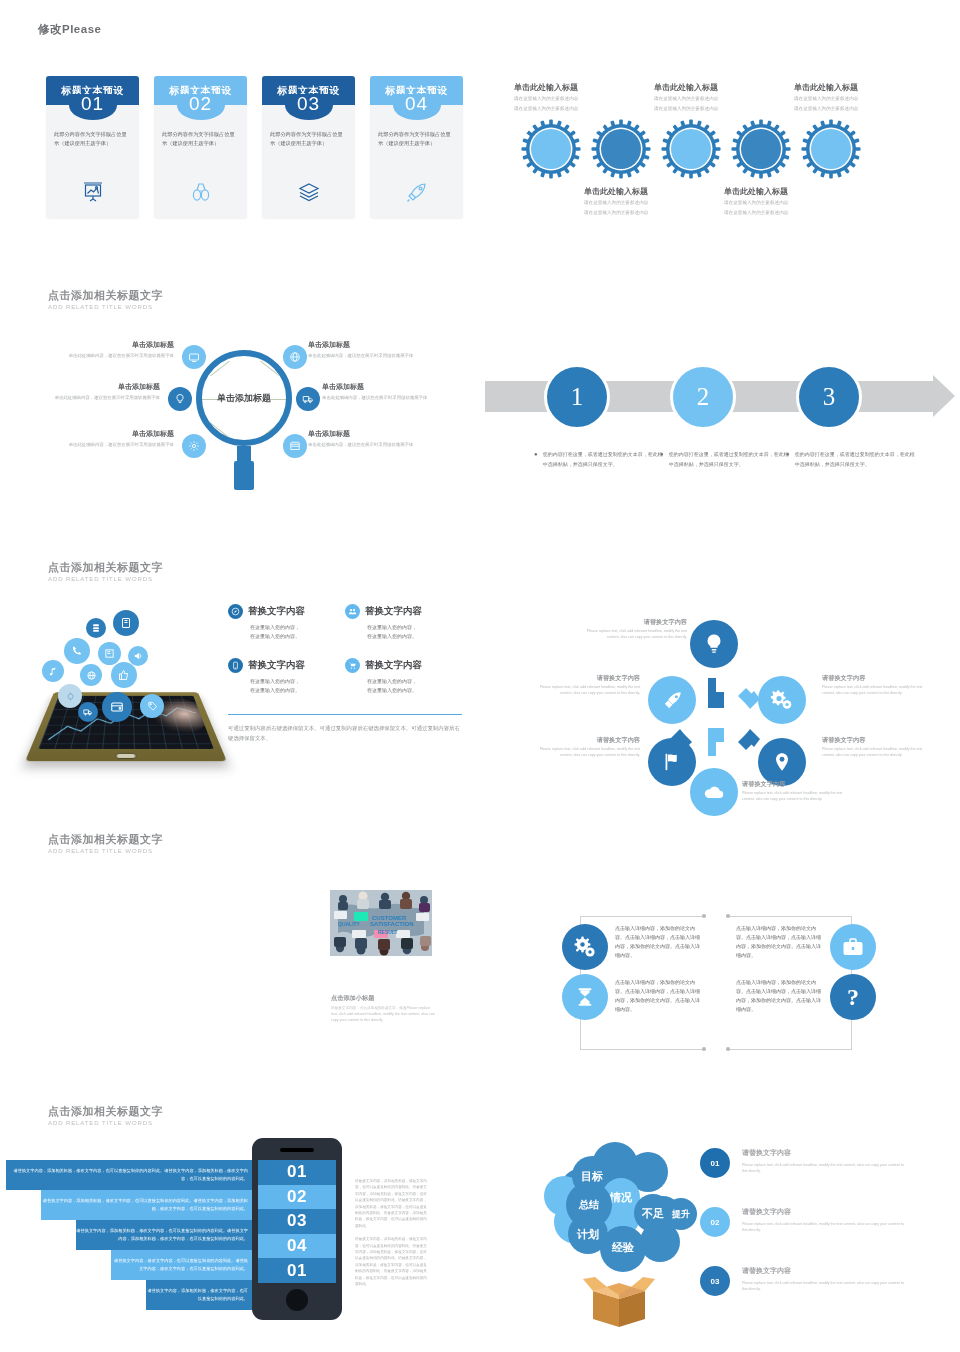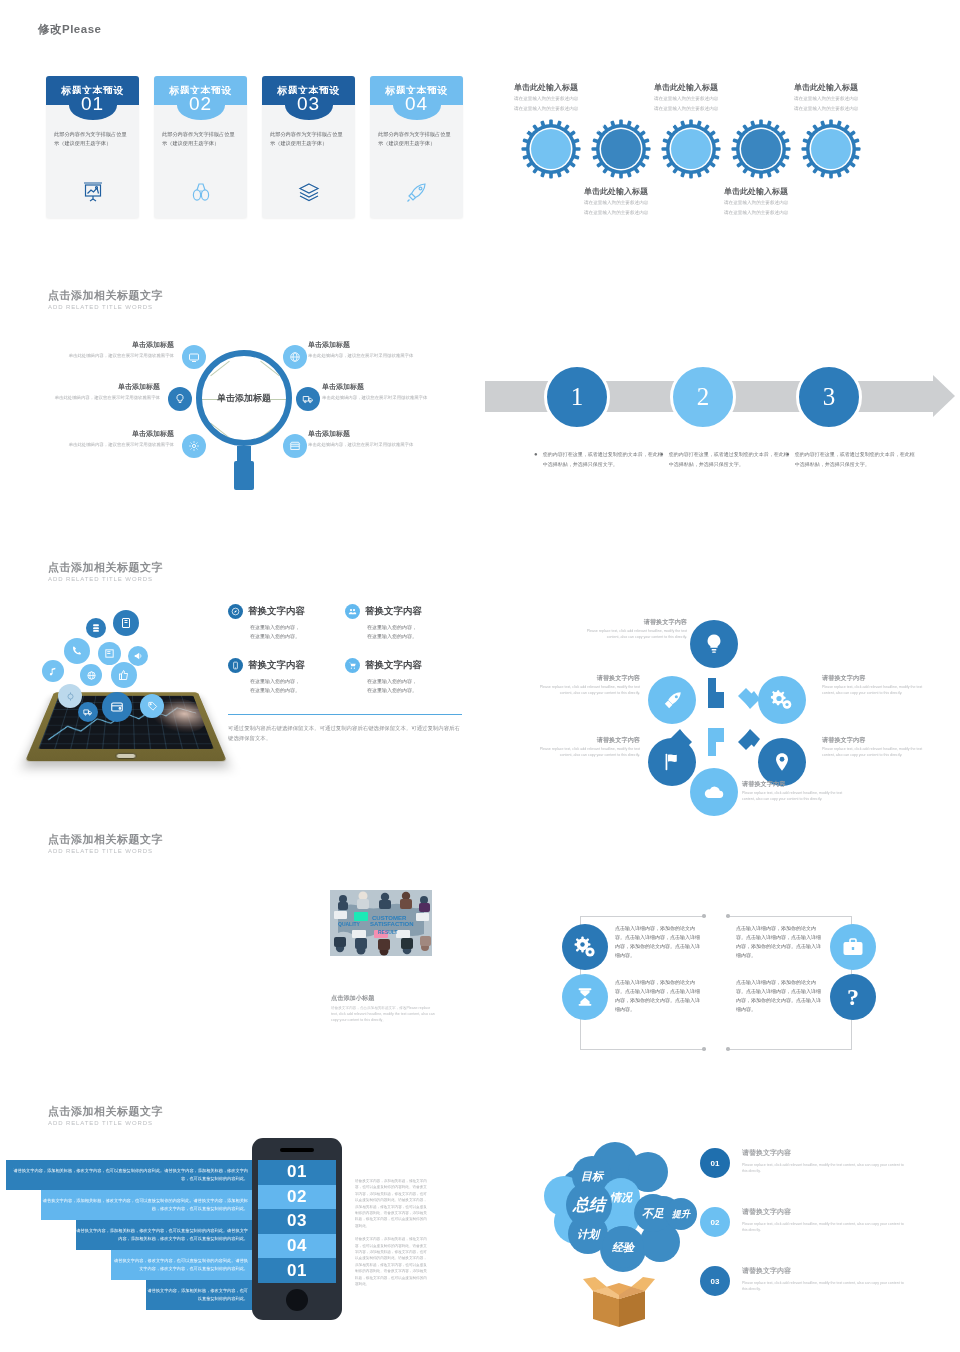--- a/index.html
+++ b/index.html
@@ -264,21 +264,21 @@
   .phone .row.l { background: #62b6ee; }
   .phone .home {
     position: absolute; left: 50%; bottom: 9px; transform: translateX(-50%);
     width: 22px; height: 22px; border-radius: 50%; background: #0e1116;
   }
   .ptxt { position: absolute; left: 355px; top: 1178px; width: 75px; }
   .ptxt p { font-size: 3.6px; line-height: 6.4px; color: #a7a9ac; margin-bottom: 7px; }
 
   
   #s10 { left: 480px; top: 1088px; width: 480px; height: 264px; }
-  .balloons { position: absolute; left: 540px; top: 1140px; width: 170px; height: 180px; font-style: italic; }
+  .balloons { position: absolute; left: 540px; top: 1140px; width: 170px; height: 180px; }
   .bl {
     position: absolute; border-radius: 50%;
     display: flex; align-items: center; justify-content: center;
     color: #fff; font-weight: bold;
   }
   .bl.m { background: #3d8cc4; }
   .bl.l { background: #6cc0f2; }
   .boxart { position: absolute; left: 583px; top: 1275px; width: 72px; height: 52px; }
   .nlist { position: absolute; left: 700px; top: 1148px; width: 210px; }
   .nrow { display: flex; align-items: flex-start; gap: 12px; margin-bottom: 29px; }
@@ -1183,21 +1183,21 @@
     <div class="bl m" style="left:104px;top:56px;width:38px;height:38px;"></div>
     <div class="bl m" style="left:60px;top:86px;width:46px;height:46px;"></div>
     <div class="bl m" style="left:100px;top:82px;width:40px;height:40px;"></div>
 
     <div class="bl m" style="left:32px;top:16px;width:40px;height:40px;font-size:11px;">
       <span>目标</span>
     </div>
     <div class="bl l" style="left:62px;top:38px;width:38px;height:38px;font-size:11px;">
       <span>情况</span>
     </div>
-    <div class="bl m" style="left:26px;top:42px;width:46px;height:46px;font-size:16px;">
+    <div class="bl m" style="left:26px;top:42px;width:46px;height:46px;font-size:10px;">
       <span>总结</span>
     </div>
     <div class="bl m" style="left:94px;top:54px;width:38px;height:38px;font-size:11px;">
       <span>不足</span>
     </div>
     <div class="bl m" style="left:125px;top:58px;width:32px;height:32px;font-size:9px;">
       <span>提升</span>
     </div>
     <div class="bl m" style="left:28px;top:74px;width:40px;height:40px;font-size:11px;">
       <span>计划</span>

